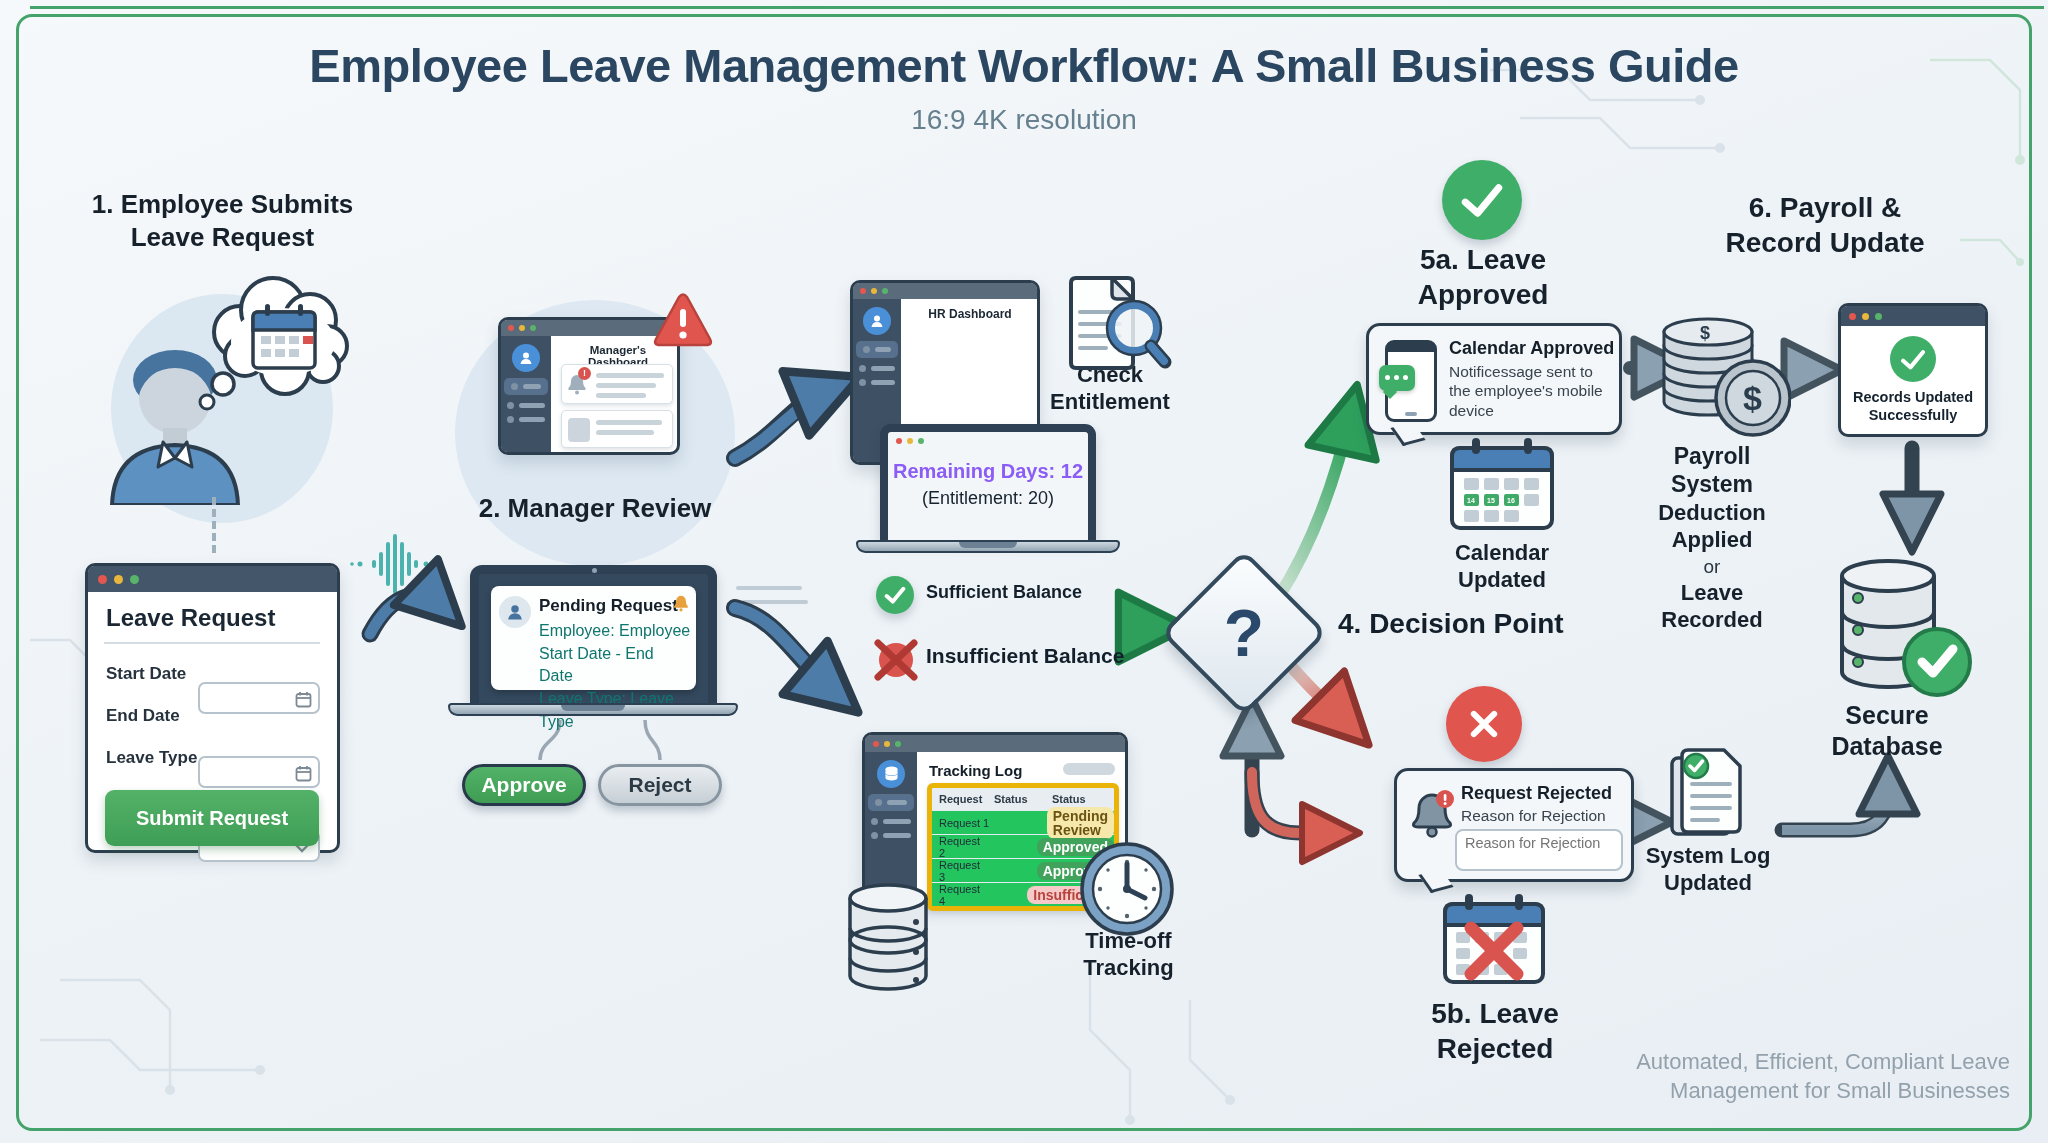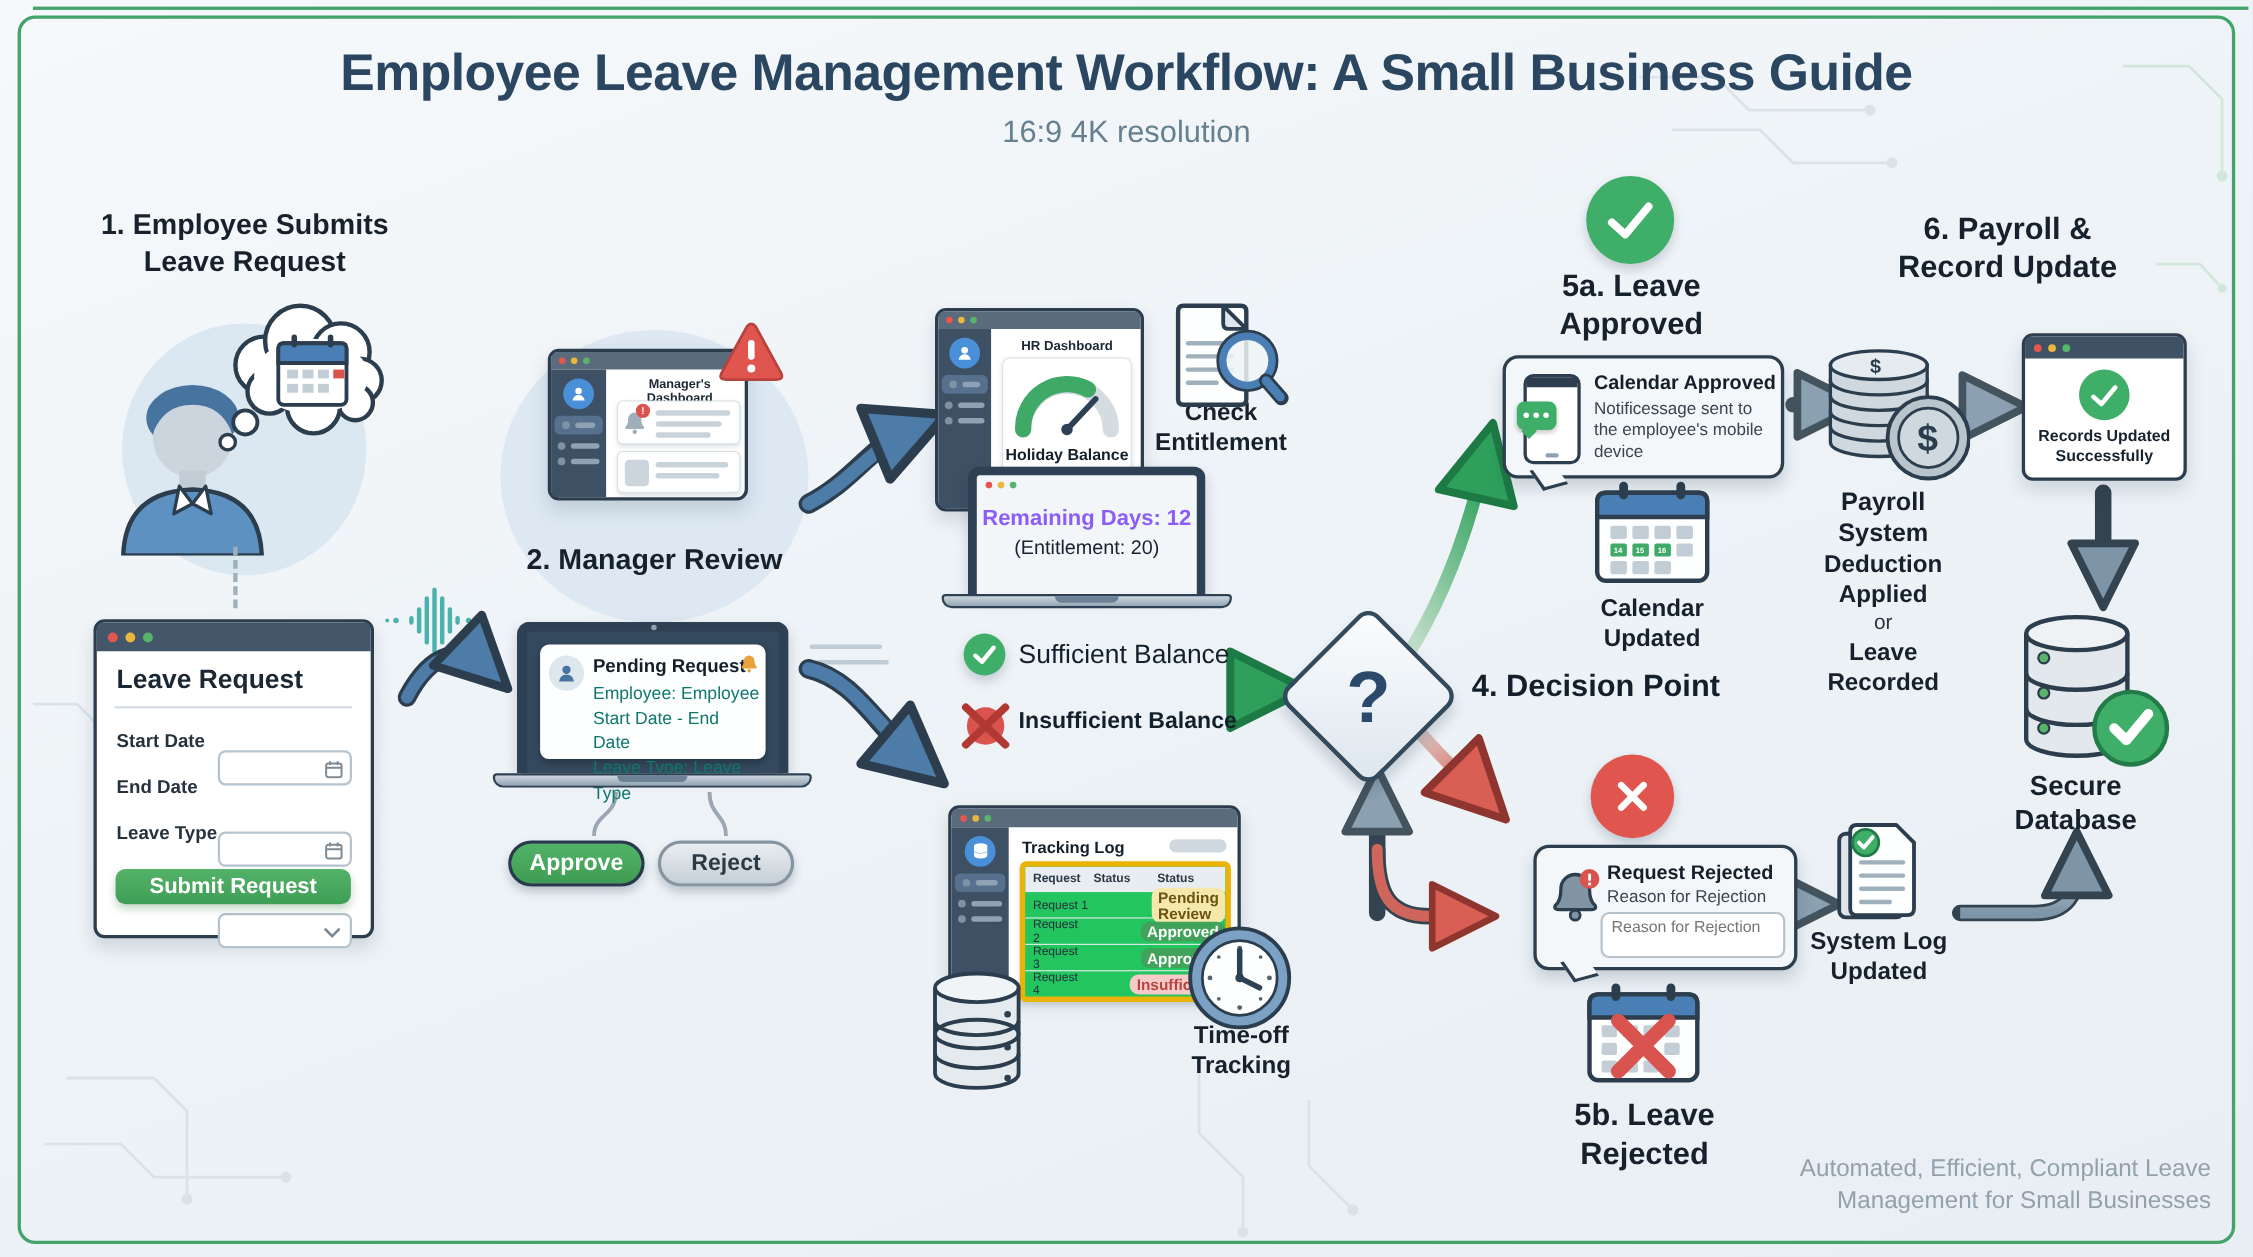--- a/index.html
+++ b/index.html
@@ -300,21 +300,21 @@
         <line x1="5" y1="1" x2="5" y2="4.5" stroke="#7d8a96" stroke-width="1.8"></line>
         <line x1="12" y1="1" x2="12" y2="4.5" stroke="#7d8a96" stroke-width="1.8"></line>
       </svg>
     </div>
     <div class="abs field-label" style="left:18px;top:182px;">Leave Type</div>
     <div class="abs inp" style="left:110px;top:174px;width:122px;height:32px;">
       <svg width="16" height="10" viewBox="0 0 16 10" style="position:absolute;right:8px;top:11px;">
         <polyline points="2,2 8,8 14,2" fill="none" stroke="#7d8a96" stroke-width="2.4" stroke-linecap="round"></polyline>
       </svg>
     </div>
-    <button class="btn-submit abs" style="left:17px;top:224px;width:214px;height:32px;">Submit Request</button>
+    <button class="btn-submit abs" style="left:17px;top:224px;width:214px;height:56px;">Submit Request</button>
   </div>
 
   <div class="abs" style="left:455px;top:300px;width:280px;height:266px;border-radius:50%;background:#dde8f2;z-index:1;"></div>
 
   <div class="win" style="left:498px;top:317px;width:182px;height:138px;z-index:3;border-width:3px;">
     <div class="tbar light" style="height:16px;gap:5px;padding-left:7px;">
       <span class="dot dr" style="width:6px;height:6px;"></span>
       <span class="dot dy" style="width:6px;height:6px;"></span>
       <span class="dot dg" style="width:6px;height:6px;"></span>
     </div>
@@ -415,29 +415,20 @@
       <div class="menu-row">
           <span class="menu-dot"></span>
           <span class="menu-bar"></span>
         </div>
       <div class="menu-row">
           <span class="menu-dot"></span>
           <span class="menu-bar"></span>
         </div>
     </div>
     <div class="abs" style="left:56px;top:24px;width:122px;font-size:12px;font-weight:bold;color:#1b2733;text-align:center;">HR Dashboard</div>
-    <div class="abs" style="left:58px;top:42px;width:118px;height:128px;background:#fff;border:1px solid #d8e0e6;border-radius:7px;box-shadow:0 2px 5px rgba(40,60,80,.15);">
-      <svg width="104" height="62" viewBox="0 0 120 70" style="margin:10px auto 0;">
-        <path d="M14,62 A46,46 0 0 1 106,62" stroke="#d4dbe1" stroke-width="17" fill="none" stroke-linecap="round"></path>
-        <path d="M14,62 A46,46 0 0 1 82,20" stroke="#3fa968" stroke-width="17" fill="none" stroke-linecap="round"></path>
-        <line x1="60" y1="62" x2="90" y2="30" stroke="#2e4154" stroke-width="6" stroke-linecap="round"></line>
-        <circle cx="60" cy="62" r="6" fill="#2e4154"></circle>
-      </svg>
-      <div style="text-align:center;font-size:14.5px;font-weight:bold;color:#141f29;margin-top:8px;">Holiday Balance</div>
-    </div>
   </div>
 
   <svg class="abs" width="110" height="110" viewBox="0 0 110 110" style="left:1062px;top:272px;z-index:4;">
     <path d="M14,6 l52,0 q5,0 5,5 l0,80 q0,5 -5,5 l-52,0 q-5,0 -5,-5 l0,-80 q0,-5 5,-5 z" fill="#fdfefe" stroke="#2c3e4e" stroke-width="4"></path>
     <path d="M50,6 l21,21 l-16,0 q-5,0 -5,-5 z" fill="#dfe5ea" stroke="#2c3e4e" stroke-width="3.5" stroke-linejoin="round"></path>
     <g stroke="#9fb0bd" stroke-width="4" stroke-linecap="round">
       <line x1="18" y1="40" x2="52" y2="40"></line>
         <line x1="18" y1="52" x2="58" y2="52"></line>
       <line x1="18" y1="64" x2="58" y2="64"></line>
         <line x1="18" y1="76" x2="44" y2="76"></line>
@@ -461,21 +452,21 @@
   </div>
   <div class="abs" style="left:856px;top:540px;width:264px;height:13px;background:linear-gradient(180deg,#cdd8e0,#93a5b3);border:2px solid #2e4154;border-radius:4px 4px 10px 10px;z-index:4;">
     <div class="abs" style="left:50%;top:0;width:58px;height:6px;margin-left:-29px;background:#6c8194;border-radius:0 0 6px 6px;"></div>
   </div>
 
   <div class="badge-circle abs" style="left:876px;top:576px;width:38px;height:38px;background:#3fae68;z-index:3;">
     <svg width="22" height="18" viewBox="0 0 100 80">
         <path d="M12,45 L40,70 L88,12" stroke="#fff" stroke-width="18" fill="none" stroke-linecap="round" stroke-linejoin="round"></path>
       </svg>
   </div>
-  <div class="abs" style="left:926px;top:582px;font-size:24px;font-weight:normal;color:#13202b;z-index:3;">Sufficient Balance</div>
+  <div class="abs" style="left:926px;top:582px;font-size:18px;font-weight:bold;color:#13202b;z-index:3;">Sufficient Balance</div>
 
   <svg class="abs" width="52" height="52" viewBox="0 0 52 52" style="left:870px;top:634px;z-index:3;">
     <circle cx="26" cy="26" r="17" fill="#d9534f"></circle>
     <line x1="8" y1="9" x2="44" y2="43" stroke="#b03a33" stroke-width="7" stroke-linecap="round"></line>
     <line x1="44" y1="9" x2="8" y2="43" stroke="#b03a33" stroke-width="7" stroke-linecap="round"></line>
   </svg>
   <div class="abs" style="left:926px;top:644px;font-size:21px;font-weight:bold;color:#13202b;z-index:3;">Insufficient Balance</div>
 
   <div class="win" style="left:862px;top:732px;width:266px;height:172px;z-index:3;">
     <div class="tbar light" style="height:17px;gap:5px;padding-left:8px;">

